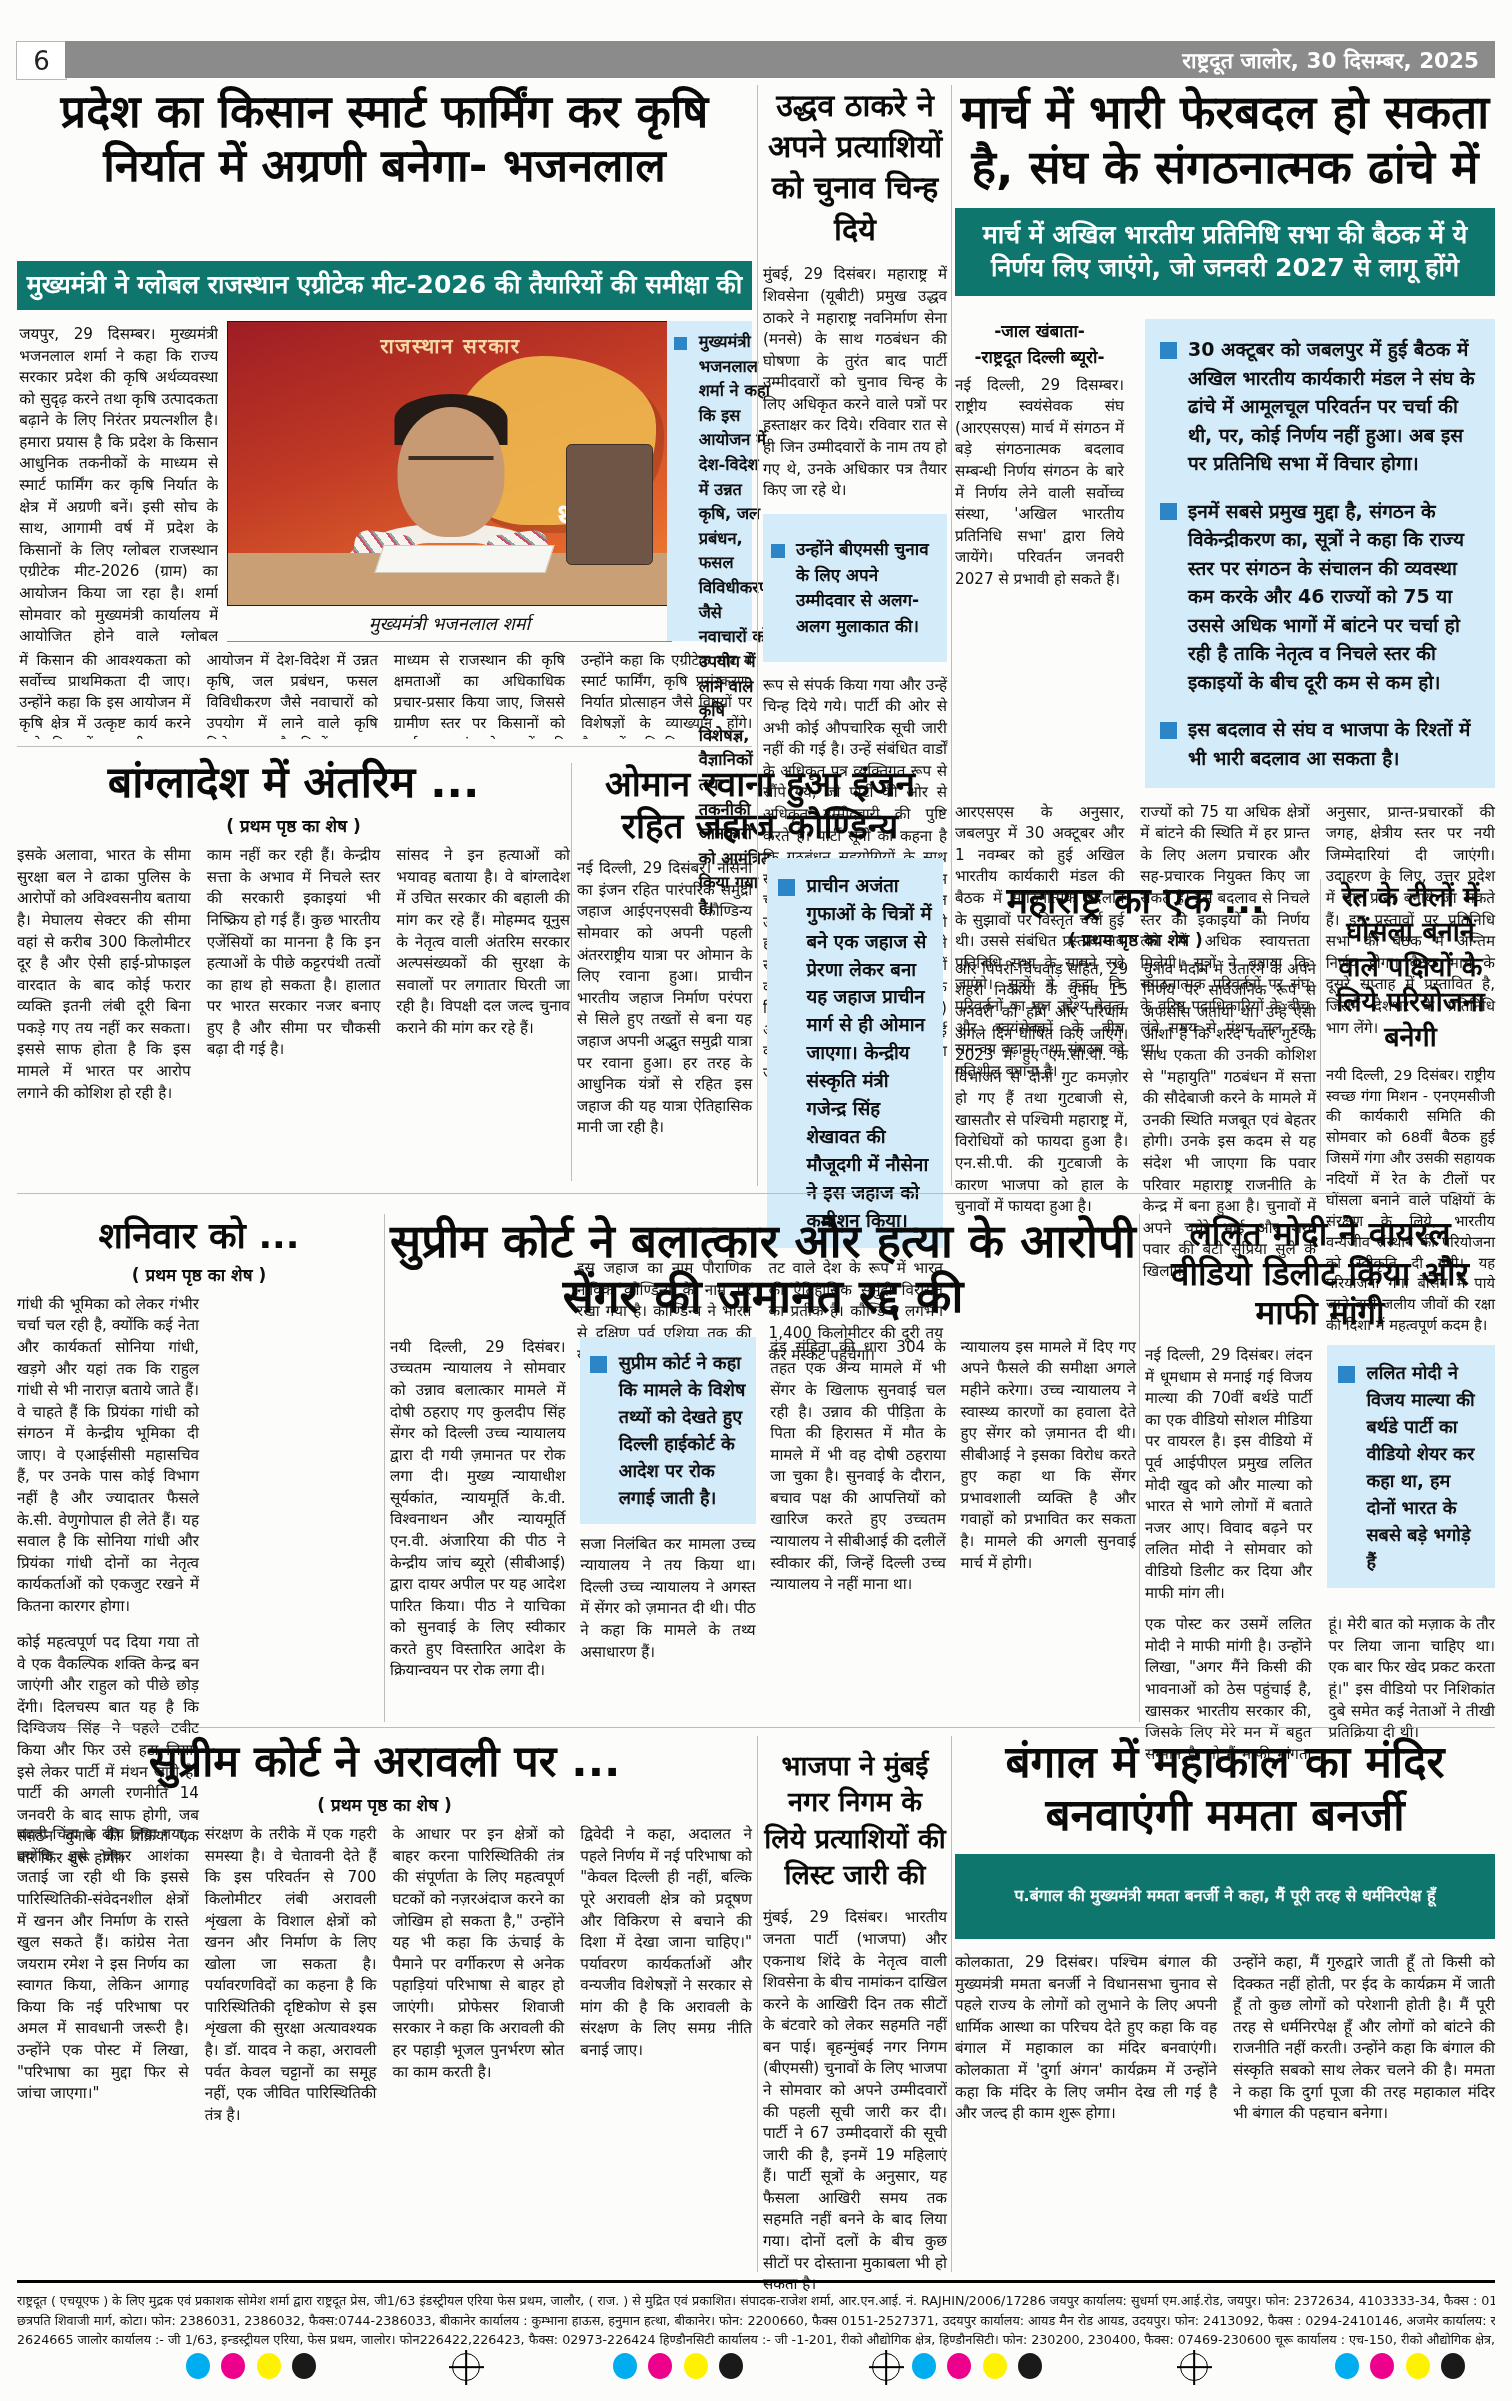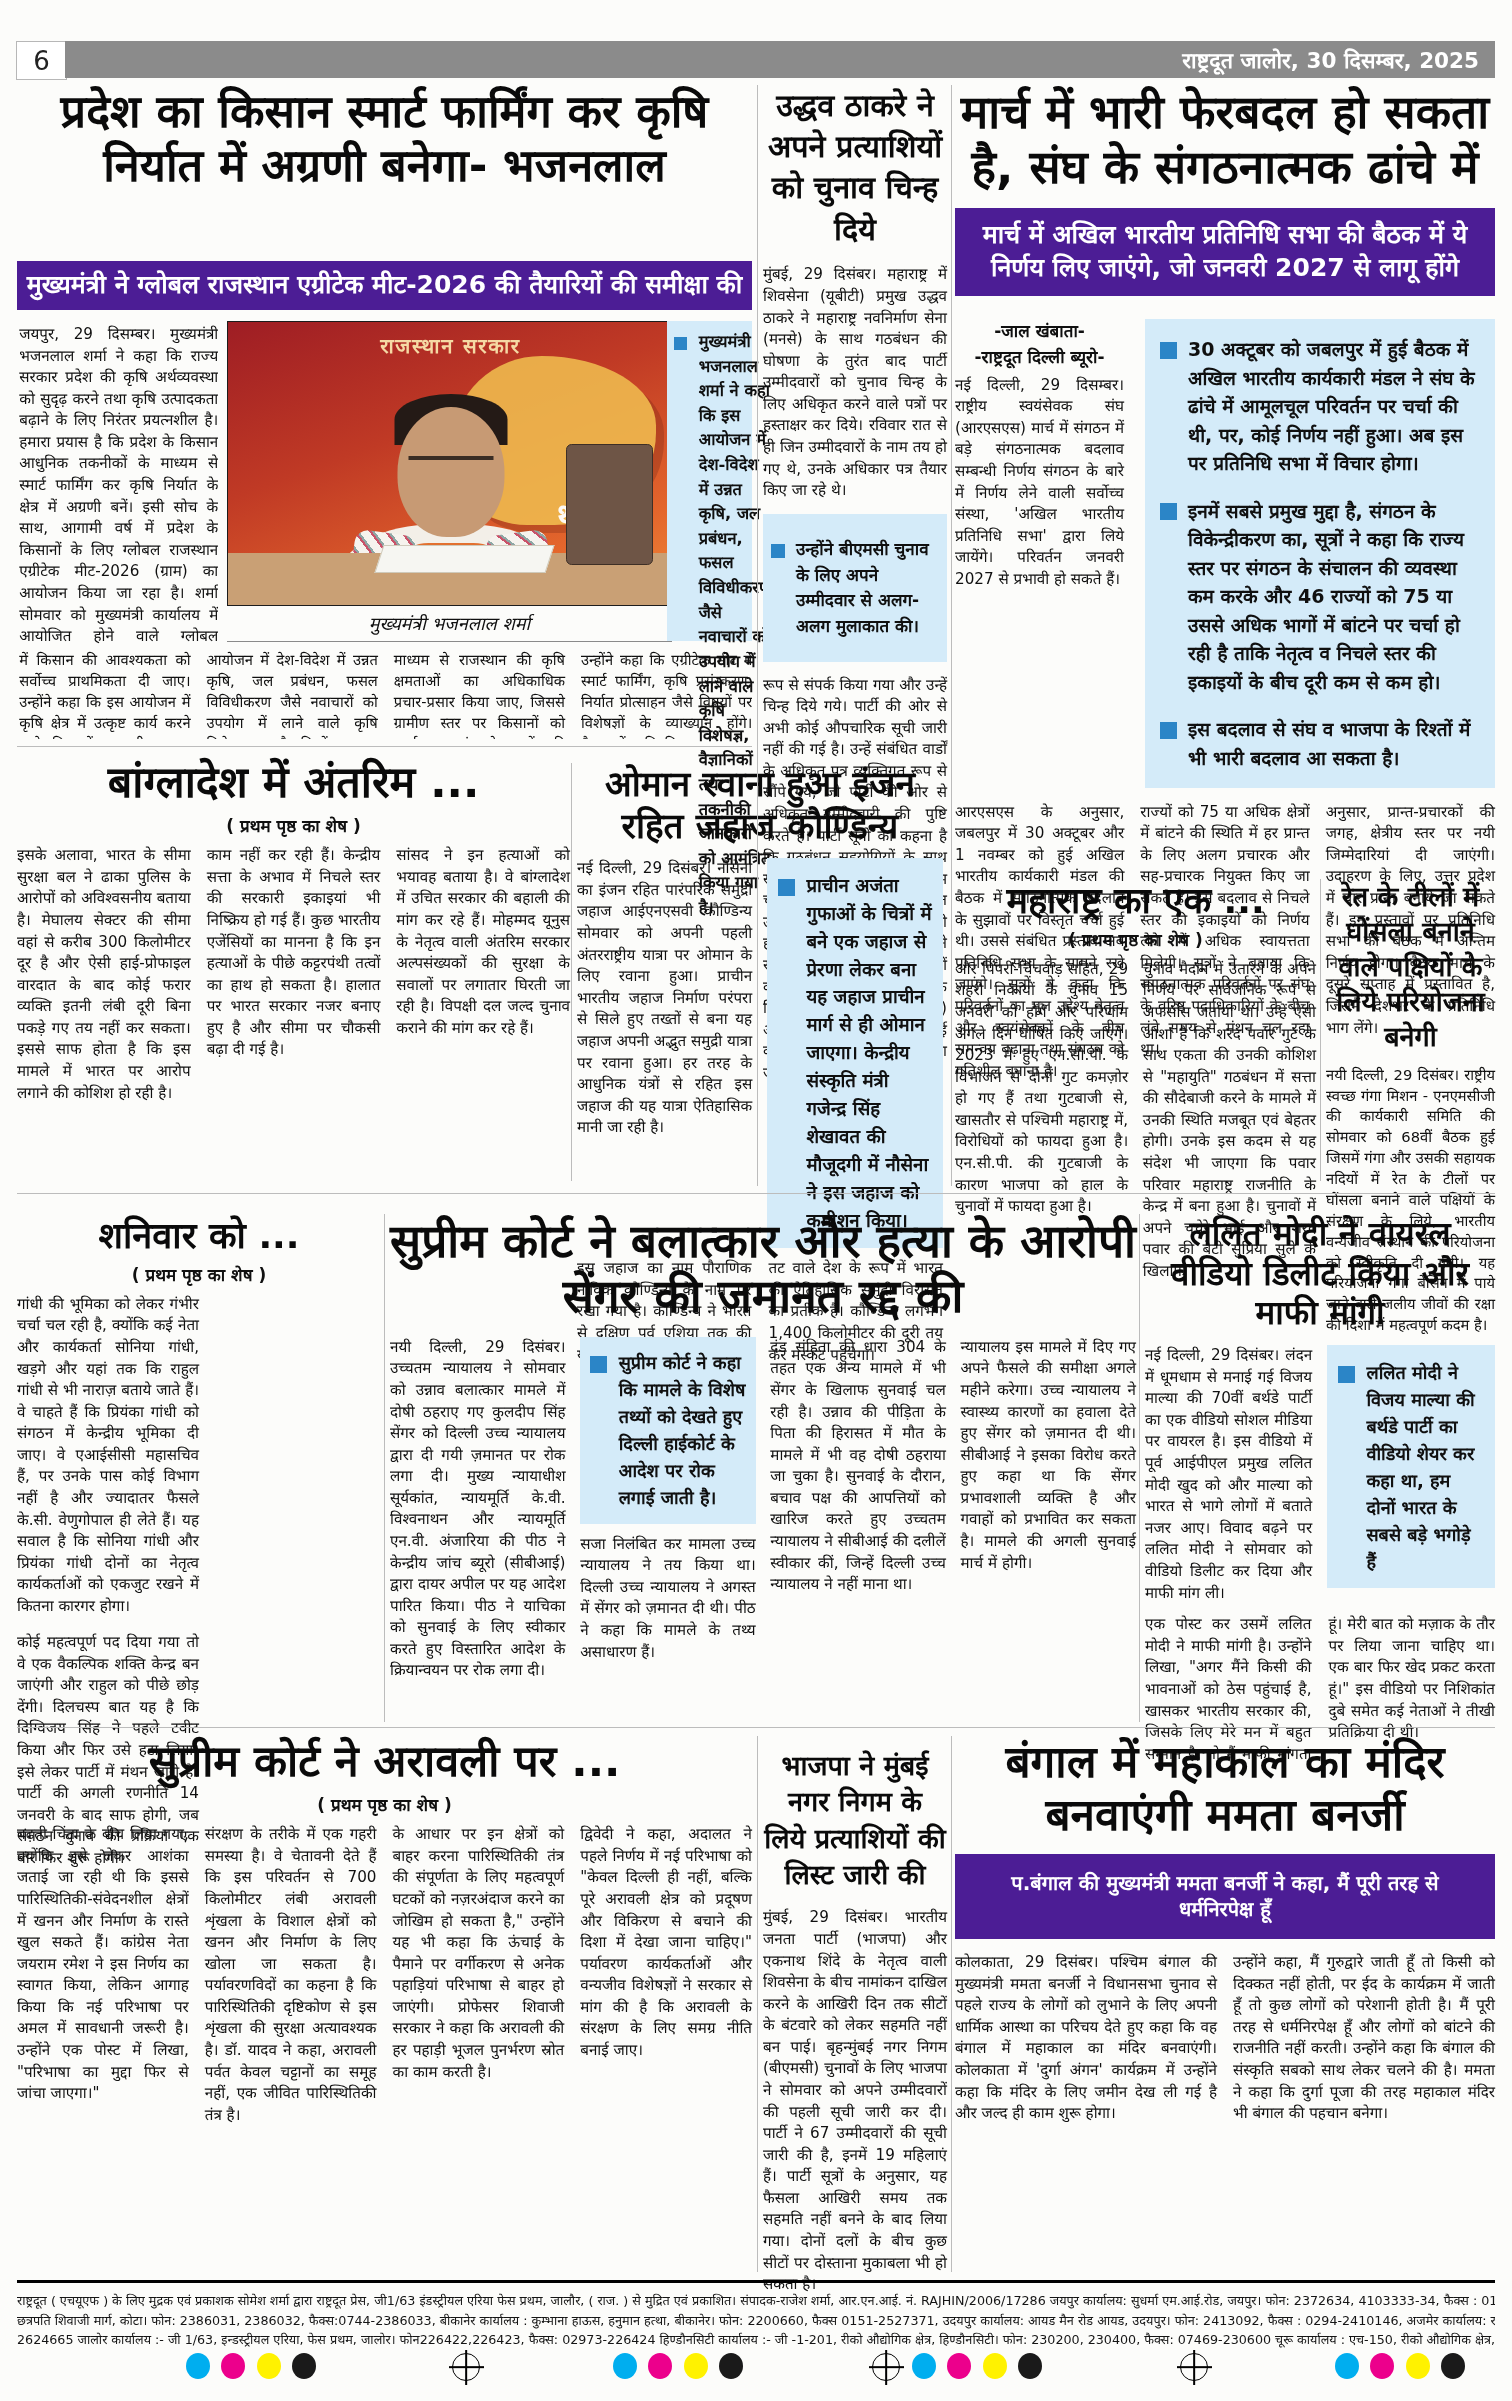--- a/index.html
+++ b/index.html
@@ -11,21 +11,21 @@
            font-size:26px;color:#222;}
   .graybar{position:absolute;left:65px;top:41px;width:1430px;height:37px;background:#8b8b8b;
            color:#fff;display:flex;align-items:center;justify-content:flex-end;
            padding-right:16px;box-sizing:border-box;font-size:21.5px;font-weight:bold;}
   
   .art{position:absolute;box-sizing:border-box;}
   .hl{font-weight:bold;color:#0a0a0a;text-align:center;line-height:1.2;}
   .kicker{text-align:center;font-weight:bold;font-size:17px;margin:5.6px 0 8px 0;}
   .body{font-size:15.2px;line-height:1.42;text-align:justify;}
   .cols-2{column-count:2;column-gap:17px;}
-  .bluebar{background:#4c1d95;color:#fff;font-weight:bold;display:flex;align-items:center;
+  .bluebar{background:#0f766e;color:#fff;font-weight:bold;display:flex;align-items:center;
            justify-content:center;text-align:center;line-height:1.3;}
   .lightbox{background:#d4ebf9;box-sizing:border-box;}
   .bullet-item{display:flex;gap:11.3px;font-weight:bold;line-height:1.5;margin-bottom:19px;}
   .sq{flex:0 0 auto;width:17px;height:17px;background:#2b85c7;margin-top:6.8px;}
   .vrule{position:absolute;width:1.1px;background:#bcbcbc;}
   .hrule{position:absolute;height:1.1px;background:#bcbcbc;}
   .byline{display:block;text-align:center;font-weight:bold;font-size:17px;line-height:1.5;}
   
   .photo{position:absolute;background:linear-gradient(160deg,#9e1d24 0%,#c03a25 40%,#e4662c 78%,#ef8a3a 100%);
          border:1.7px solid #1c1c1c;overflow:hidden;}
@@ -242,21 +242,21 @@
     </div>
   </div>
 
   <div class="art" style="left:763px;top:1748px;width:184px;height:519px;">
     <div class="hl" style="font-size:27px;line-height:1.35;">भाजपा ने मुंबई नगर निगम के लिये प्रत्याशियों की लिस्ट जारी की</div>
     <div class="body" style="margin-top:13.6px;">मुंबई, 29 दिसंबर। भारतीय जनता पार्टी (भाजपा) और एकनाथ शिंदे के नेतृत्व वाली शिवसेना के बीच नामांकन दाखिल करने के आखिरी दिन तक सीटों के बंटवारे को लेकर सहमति नहीं बन पाई। बृहन्मुंबई नगर निगम (बीएमसी) चुनावों के लिए भाजपा ने सोमवार को अपने उम्मीदवारों की पहली सूची जारी कर दी। पार्टी ने 67 उम्मीदवारों की सूची जारी की है, इनमें 19 महिलाएं हैं। पार्टी सूत्रों के अनुसार, यह फैसला आखिरी समय तक सहमति नहीं बनने के बाद लिया गया। दोनों दलों के बीच कुछ सीटों पर दोस्ताना मुकाबला भी हो सकता है।</div>
   </div>
 
   <div class="art" style="left:955px;top:1736px;width:540px;height:531px;">
     <div class="hl" style="font-size:44px;">बंगाल में महाकाल का मंदिर बनवाएंगी ममता बनर्जी</div>
-    <div class="bluebar" style="margin-top:12.4px;padding:11.3px 34px;font-size:20px;min-height:62px;">प.बंगाल की मुख्यमंत्री ममता बनर्जी ने कहा, मैं पूरी तरह से धर्मनिरपेक्ष हूँ</div>
+    <div class="bluebar" style="margin-top:12.4px;padding:11.3px 34px;font-size:16px;min-height:62px;">प.बंगाल की मुख्यमंत्री ममता बनर्जी ने कहा, मैं पूरी तरह से धर्मनिरपेक्ष हूँ</div>
     <div style="display:flex;gap:16px;margin-top:13.6px;">
       <div class="body" style="width:50%;">कोलकाता, 29 दिसंबर। पश्चिम बंगाल की मुख्यमंत्री ममता बनर्जी ने विधानसभा चुनाव से पहले राज्य के लोगों को लुभाने के लिए अपनी धार्मिक आस्था का परिचय देते हुए कहा कि वह बंगाल में महाकाल का मंदिर बनवाएंगी। कोलकाता में 'दुर्गा अंगन' कार्यक्रम में उन्होंने कहा कि मंदिर के लिए जमीन देख ली गई है और जल्द ही काम शुरू होगा।</div>
       <div class="body" style="width:50%;">उन्होंने कहा, मैं गुरुद्वारे जाती हूँ तो किसी को दिक्कत नहीं होती, पर ईद के कार्यक्रम में जाती हूँ तो कुछ लोगों को परेशानी होती है। मैं पूरी तरह से धर्मनिरपेक्ष हूँ और लोगों को बांटने की राजनीति नहीं करती। उन्होंने कहा कि बंगाल की संस्कृति सबको साथ लेकर चलने की है। ममता ने कहा कि दुर्गा पूजा की तरह महाकाल मंदिर भी बंगाल की पहचान बनेगा।</div>
     </div>
   </div>
 
   <div class="vrule" style="left:757px;top:85px;height:1101px;"></div>
   <div class="vrule" style="left:951px;top:85px;height:1101px;"></div>
   <div class="vrule" style="left:571px;top:763px;height:418px;"></div>
   <div class="vrule" style="left:1320px;top:879px;height:302px;"></div>

